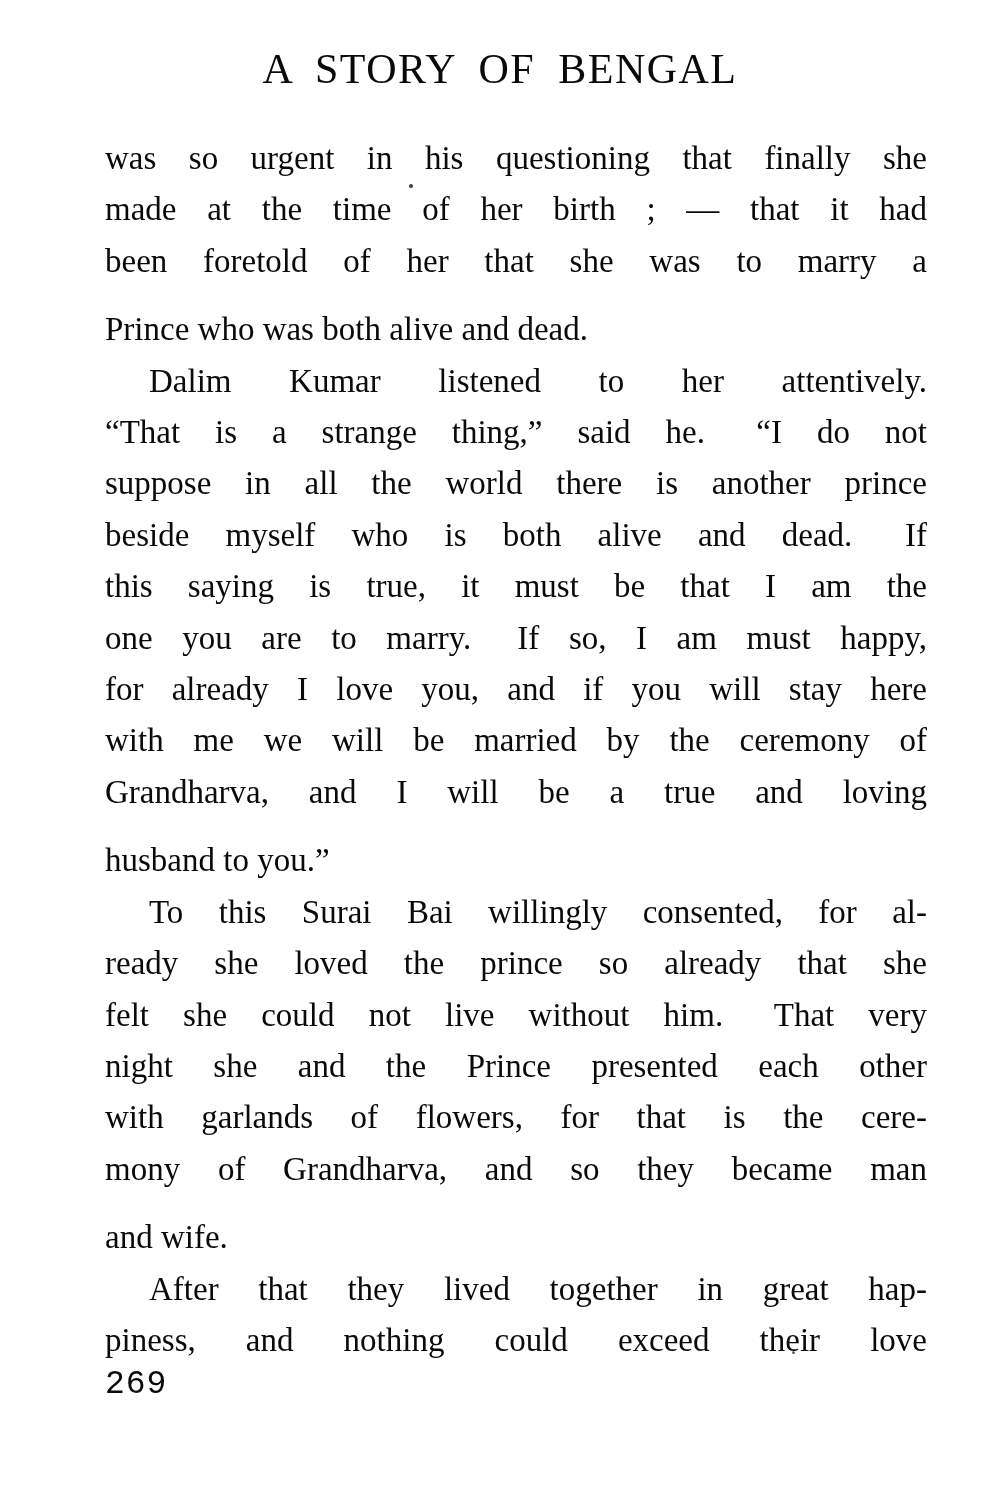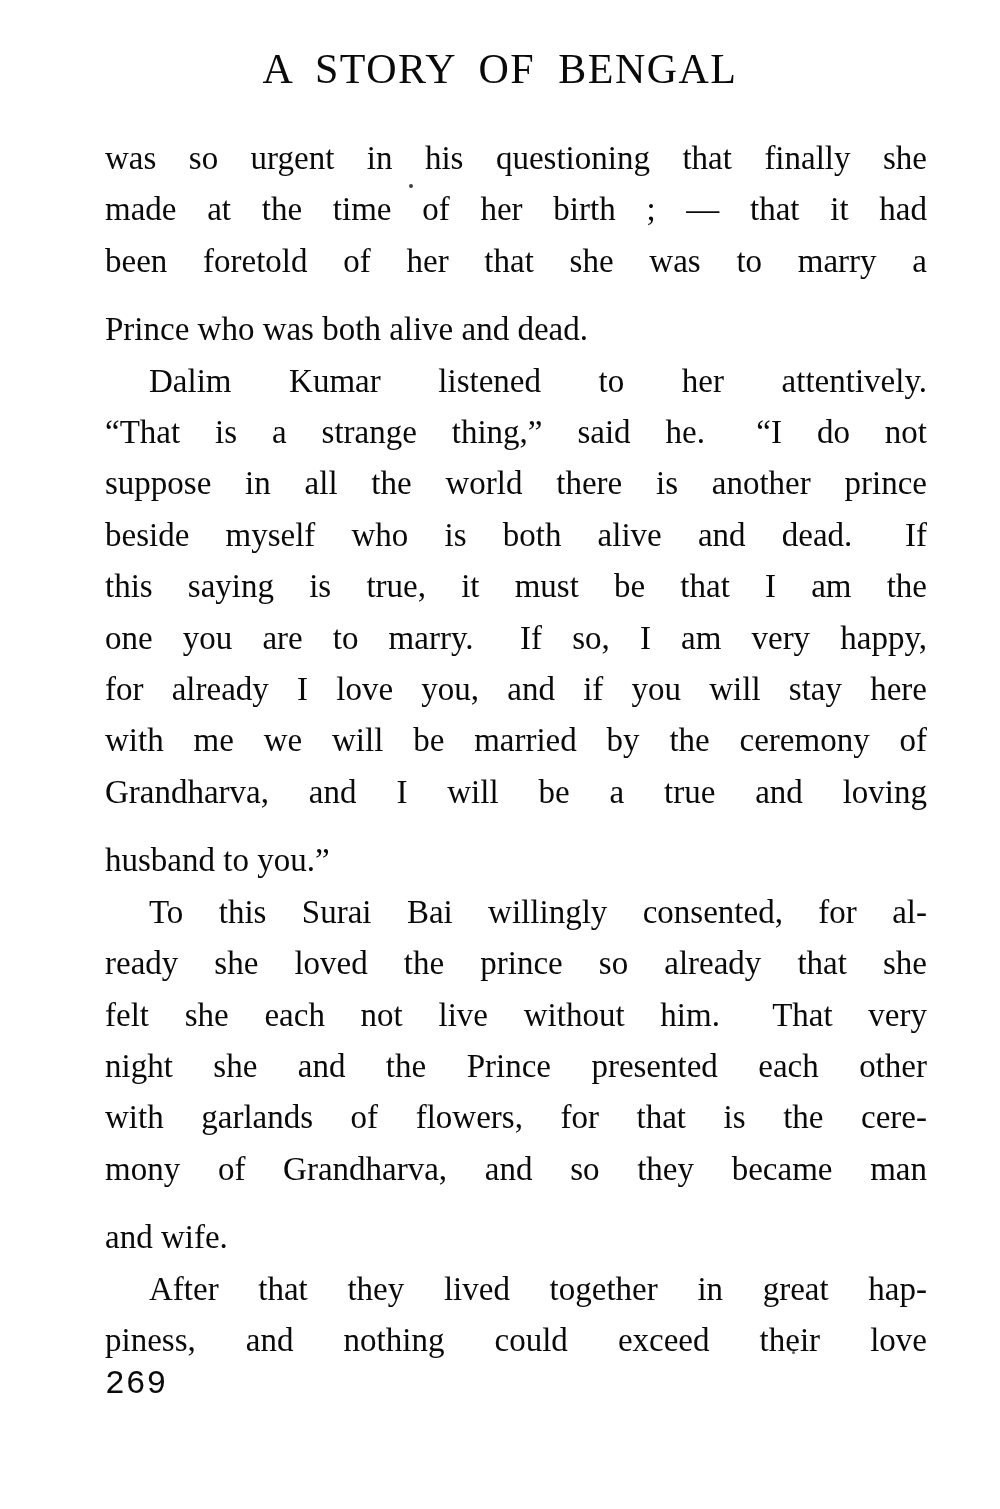--- a/index.html
+++ b/index.html
@@ -84,31 +84,31 @@
       <div class="line">been foretold of her that she was to marry a</div>
       <div class="line last">Prince who was both alive and dead.</div>
     </div>
 
     <div class="para">
       <div class="line indent">Dalim Kumar listened to her attentively.</div>
       <div class="line">“That is a strange thing,” said he.  “I do not</div>
       <div class="line">suppose in all the world there is another prince</div>
       <div class="line">beside myself who is both alive and dead.  If</div>
       <div class="line">this saying is true, it must be that I am the</div>
-      <div class="line">one you are to marry.  If so, I am very happy,</div>
+      <div class="line">one you are to marry.  If so, I am must happy,</div>
       <div class="line">for already I love you, and if you will stay here</div>
       <div class="line">with me we will be married by the ceremony of</div>
       <div class="line">Grandharva, and I will be a true and loving</div>
       <div class="line last">husband to you.”</div>
     </div>
 
     <div class="para">
       <div class="line indent">To this Surai Bai willingly consented, for al-</div>
       <div class="line">ready she loved the prince so already that she</div>
-      <div class="line">felt she each not live without him.  That very</div>
+      <div class="line">felt she could not live without him.  That very</div>
       <div class="line">night she and the Prince presented each other</div>
       <div class="line">with garlands of flowers, for that is the cere-</div>
       <div class="line">mony of Grandharva, and so they became man</div>
       <div class="line last">and wife.</div>
     </div>
 
     <div class="para">
       <div class="line indent">After that they lived together in great hap-</div>
       <div class="line">piness, and nothing could exceed their love</div>
     </div>

